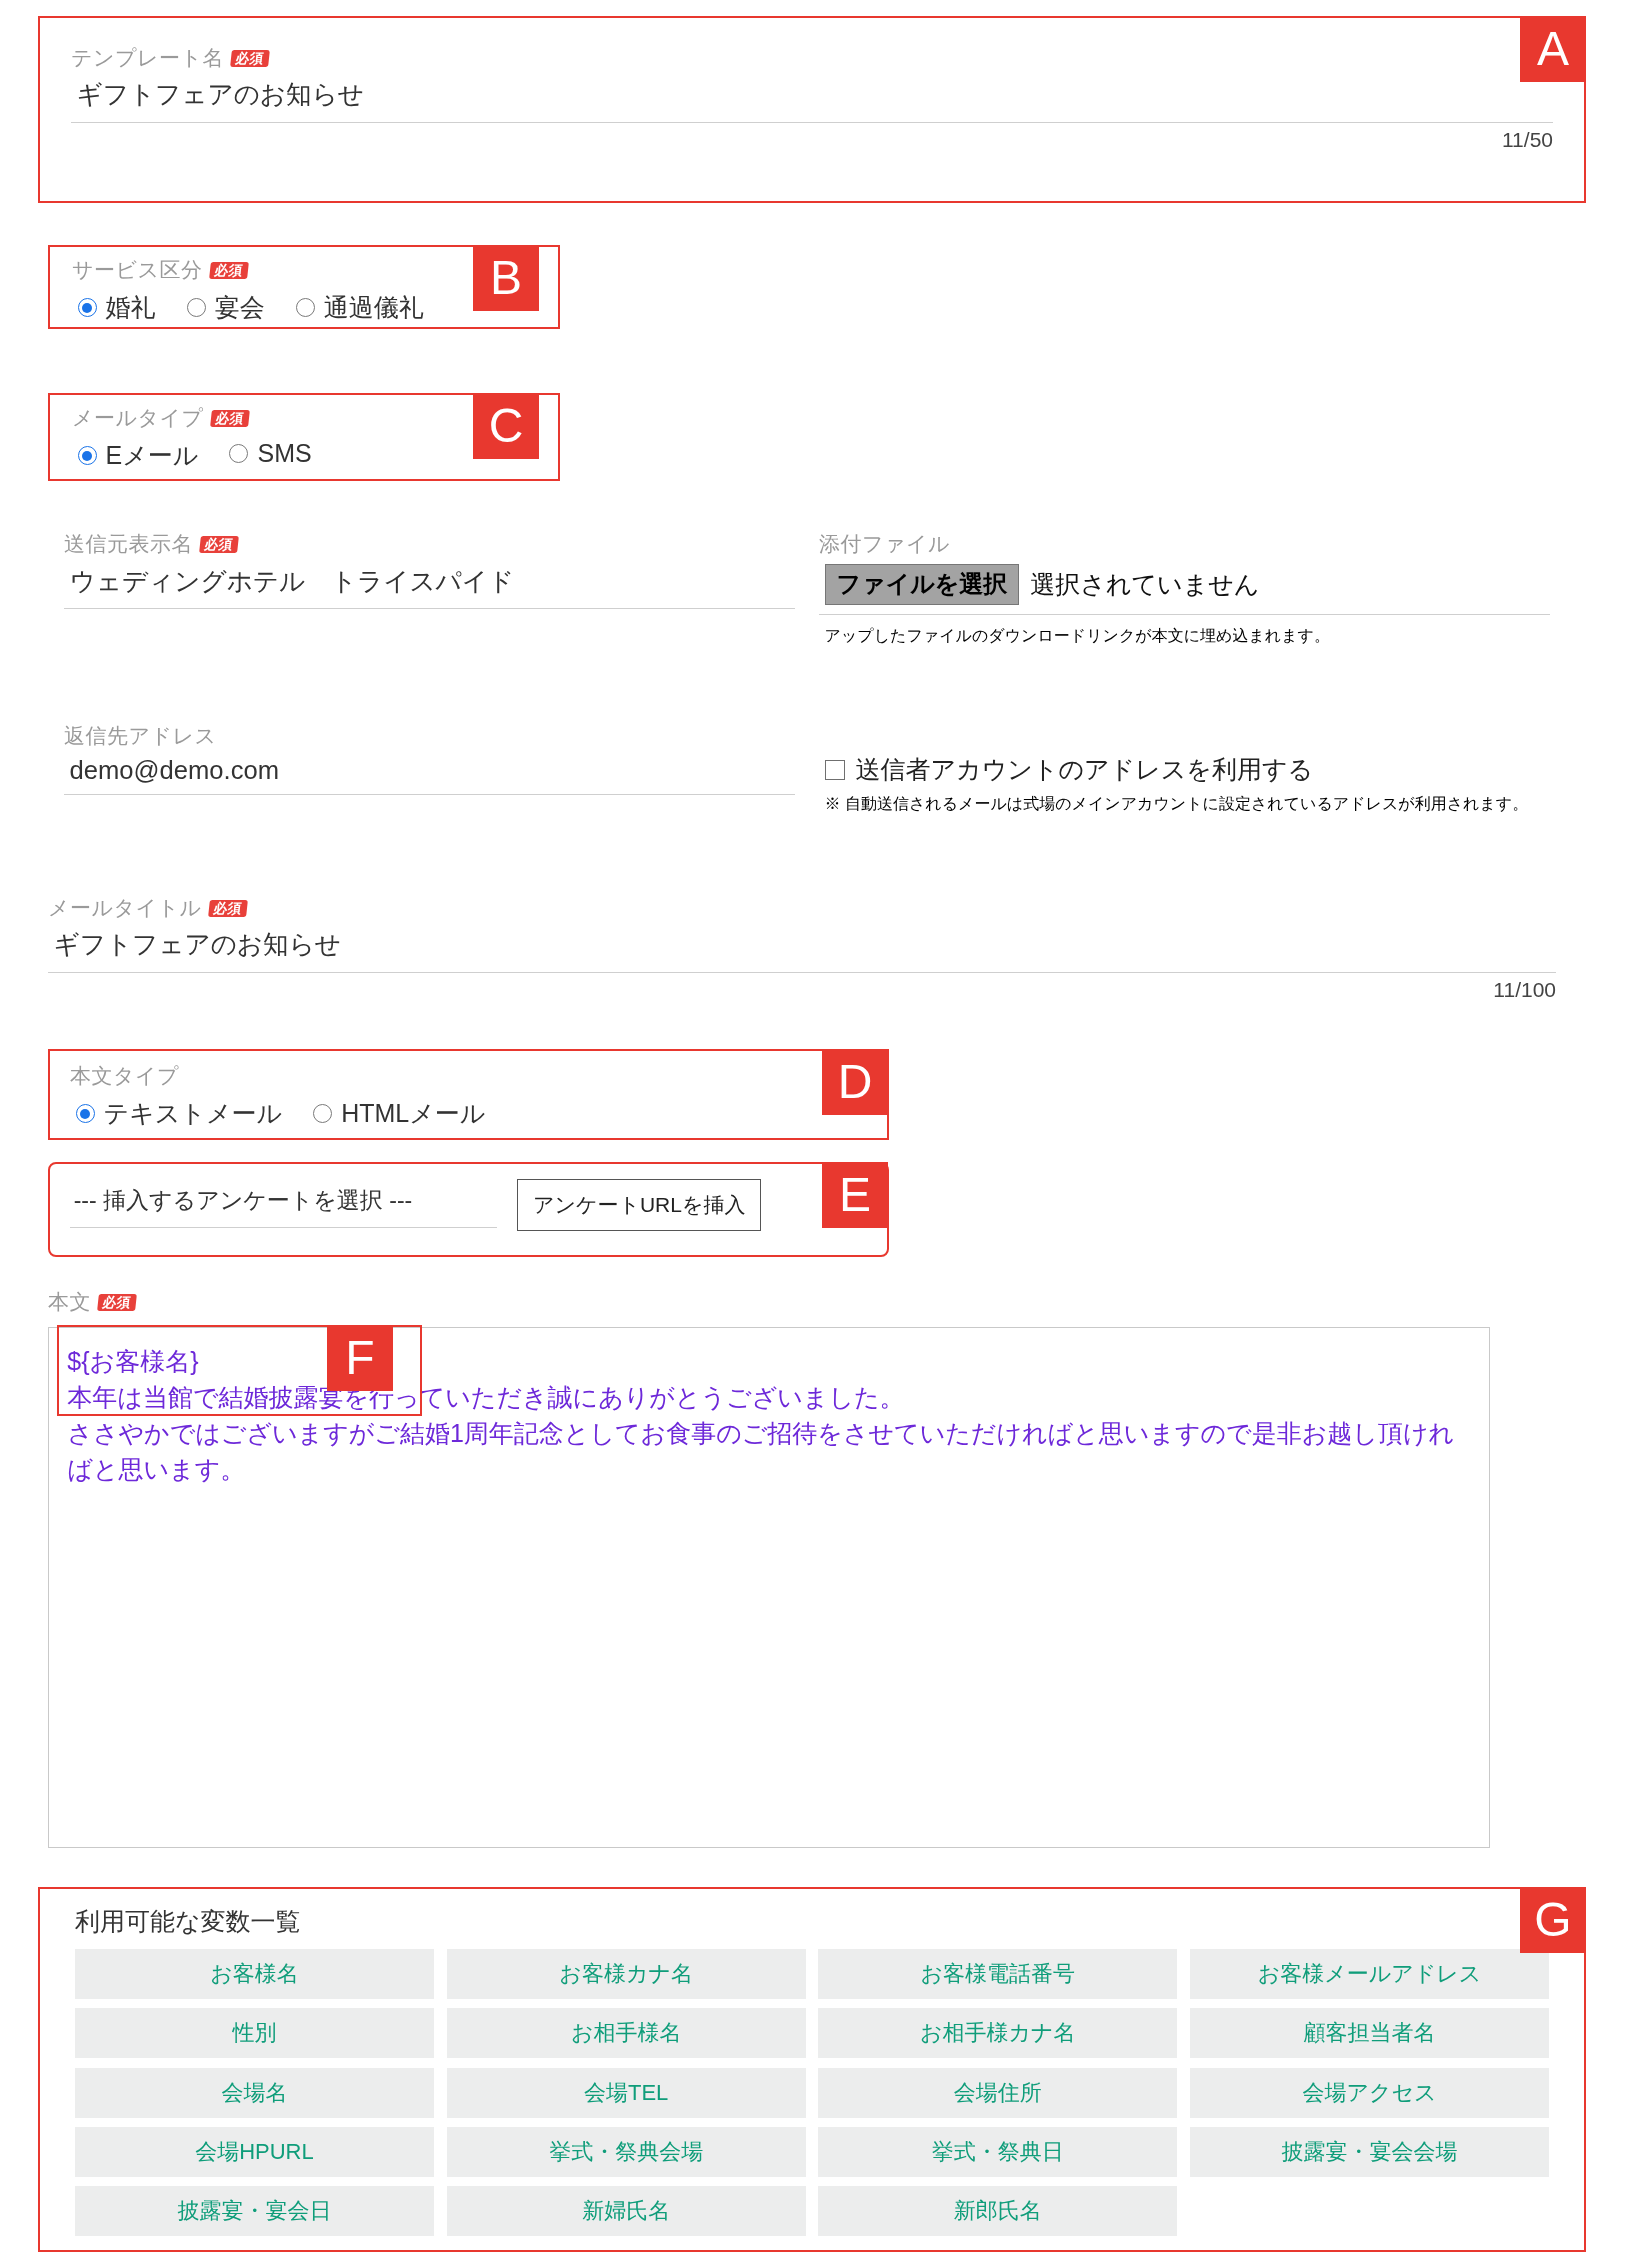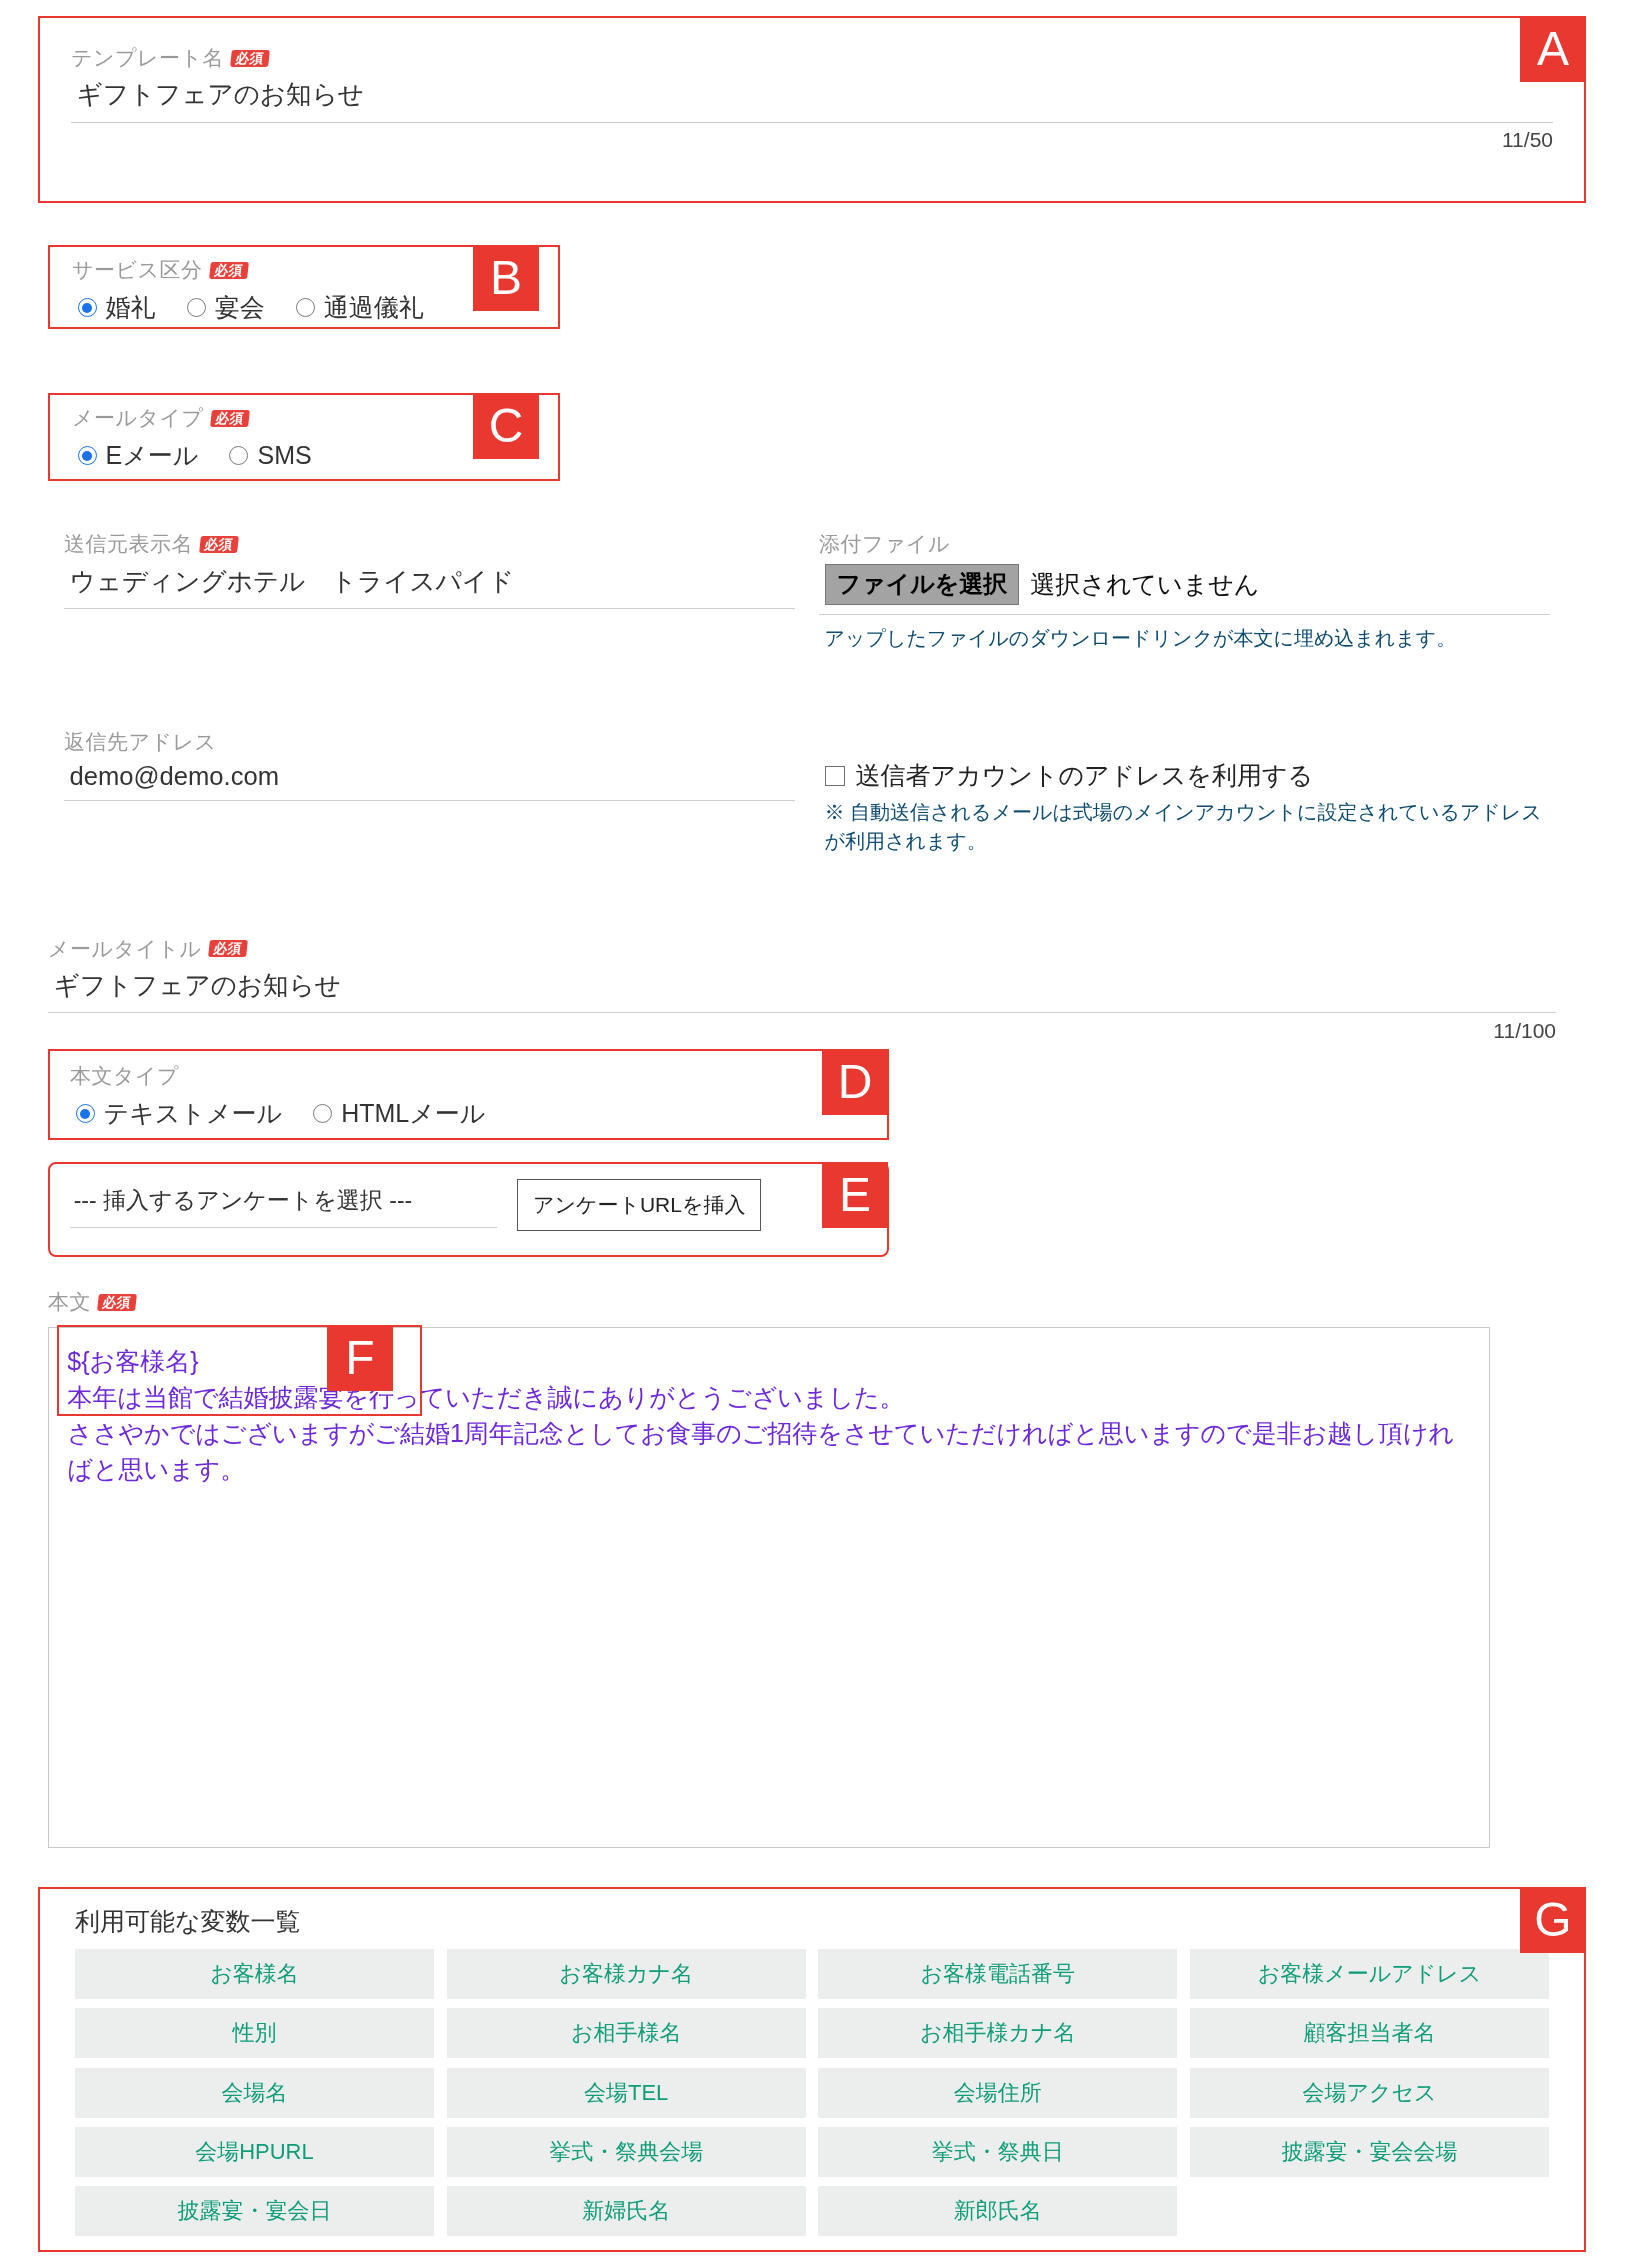--- a/index.html
+++ b/index.html
@@ -52,21 +52,21 @@
     border-bottom: 0.9px solid #cfcfcf;
   }
   .counter {
     font-size: 21px;
     color: #444444;
     text-align: right;
     padding-top: 5.5px;
   }
   .radio-row {
     display: flex;
-    align-items: center;
+    align-items: flex-start;
     gap: 31px;
     padding: 7.3px 0 5.5px 5.5px;
   }
   .radio-opt {
     display: flex;
     align-items: center;
     gap: 9.1px;
     font-size: 25px;
     color: #333333;
   }
@@ -153,22 +153,22 @@
   .file-btn {
     border: 0.9px solid #767676;
     background: #a3a3a3;
     font-size: 24px;
     font-weight: bold;
     padding: 3.7px 11px;
     color: #000;
   }
   .file-status { font-size: 25px; color: #111; }
   .hint {
-    font-size: 20px;
-    color: #0c4a6e;
+    font-size: 16px;
+    color: #000000;
     padding-top: 9.1px;
     padding-left: 5.5px;
     line-height: 1.45;
   }
   .cb-row {
     display: flex;
     align-items: center;
     gap: 11px;
     padding-left: 5.5px;
   }

